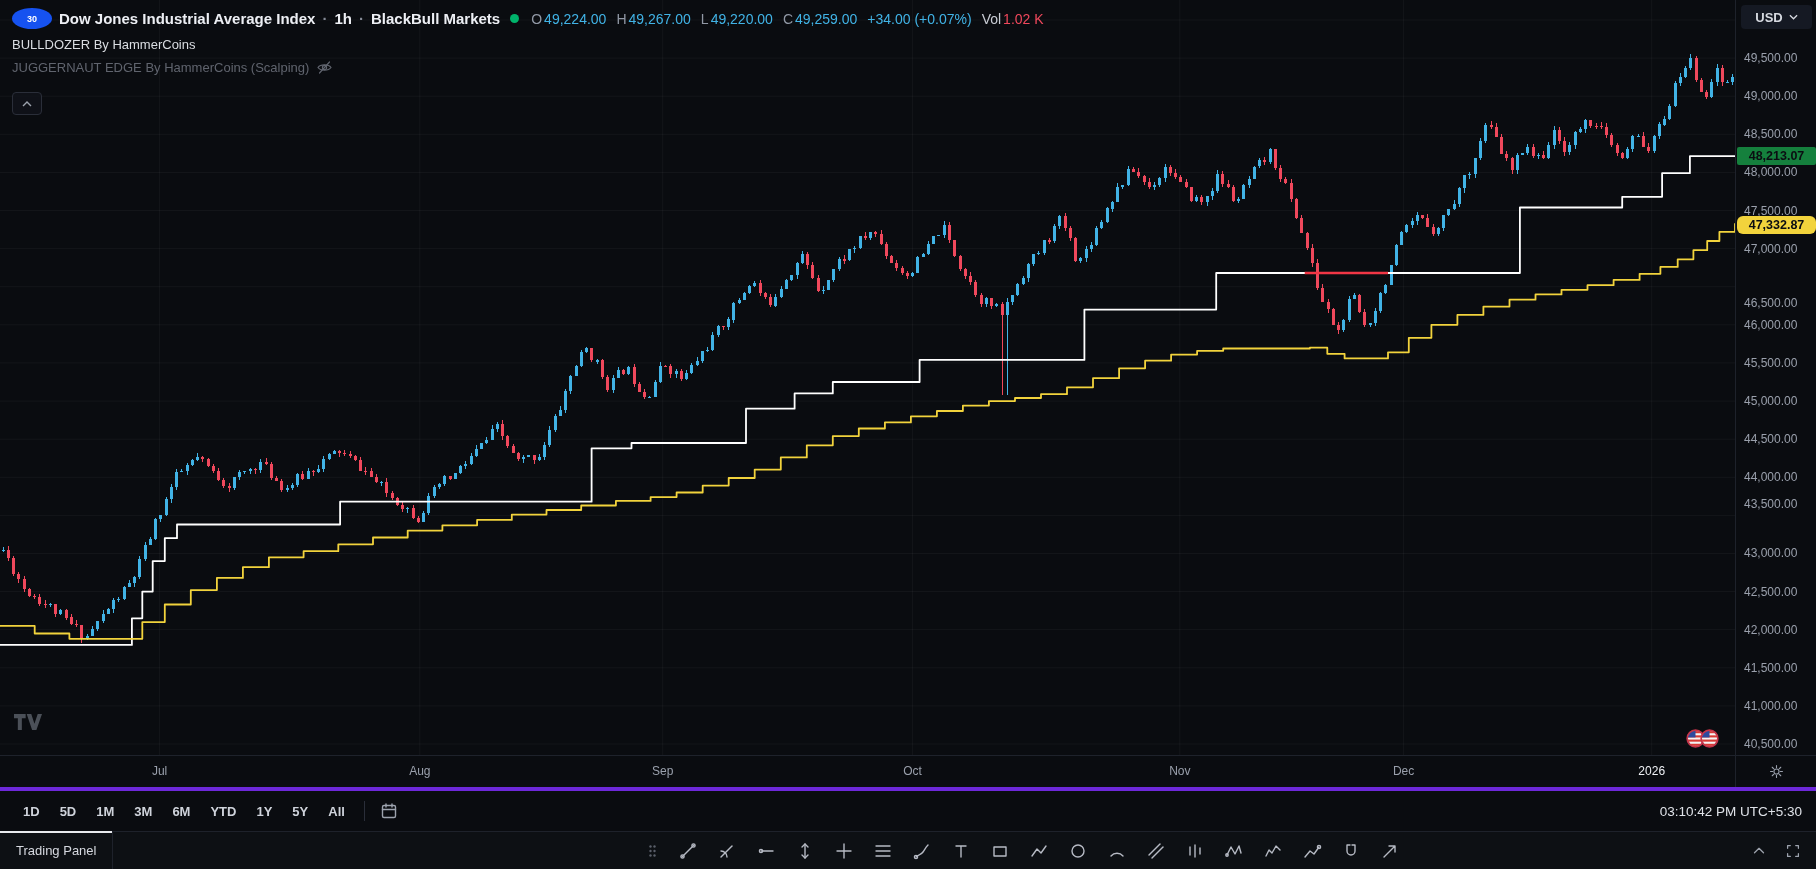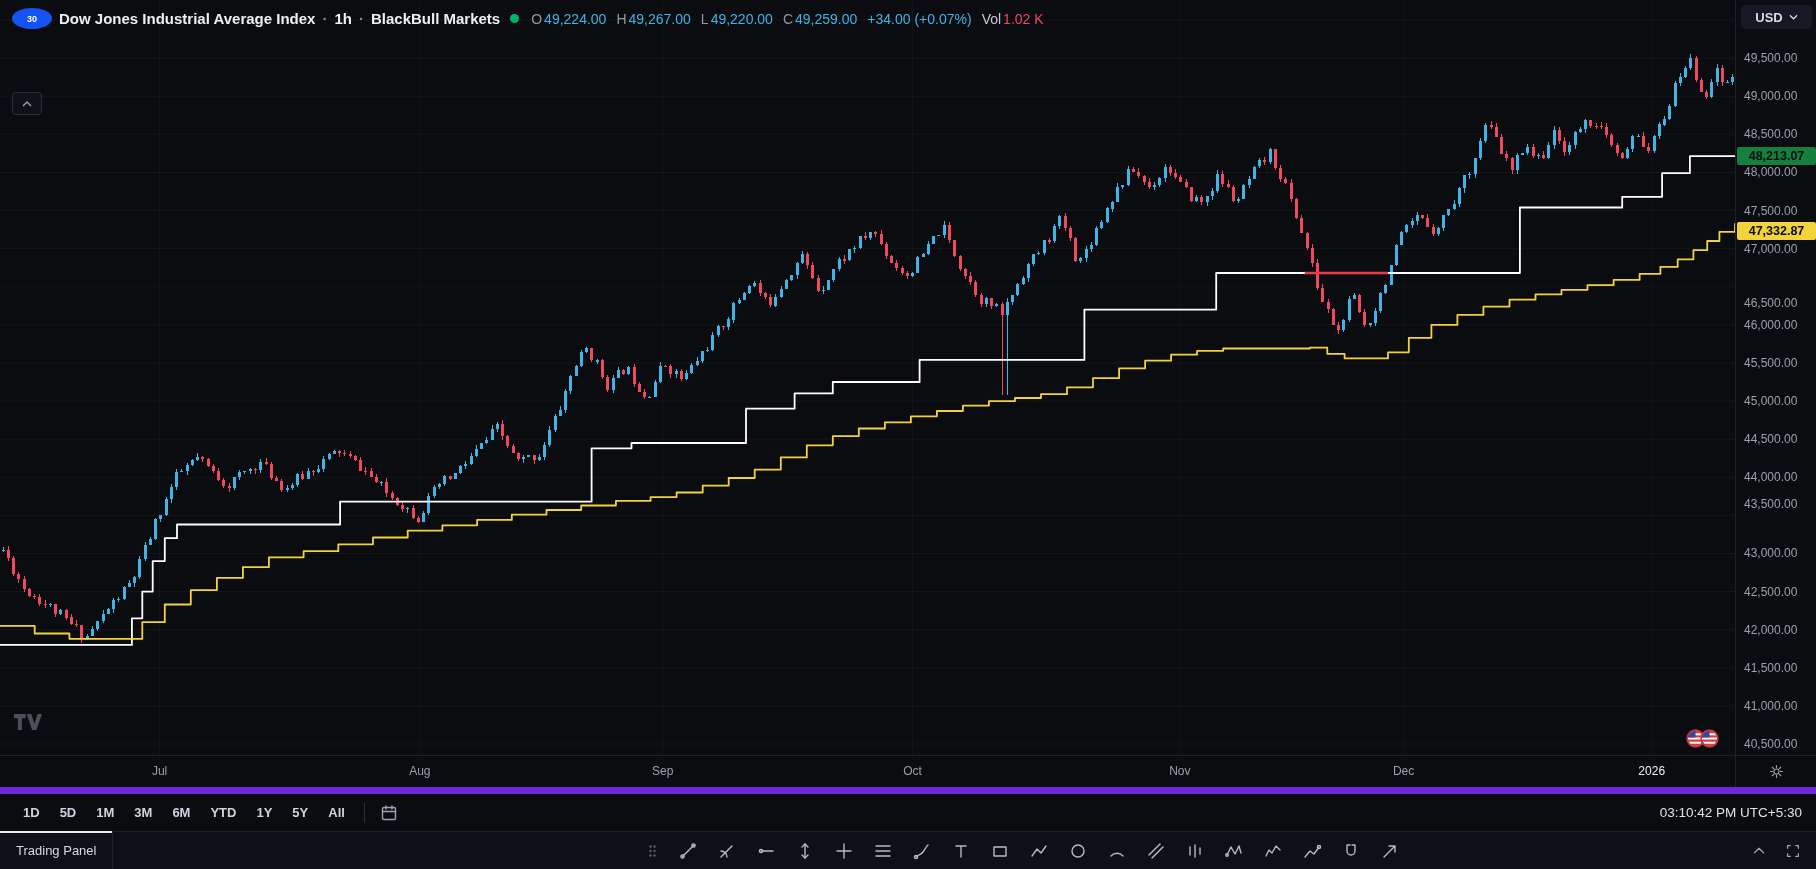--- a/index.html
+++ b/index.html
@@ -39,21 +39,21 @@
   .usd-btn{position:absolute;left:5px;top:5px;width:71px;height:24px;background:#151923;border:none;border-radius:4px;color:#d6d9e0;font-size:13px;font-weight:600;display:flex;align-items:center;justify-content:center;gap:6px;z-index:4;cursor:pointer;font-family:"Liberation Sans",sans-serif}
   .badge{position:absolute;left:1px;width:79px;text-align:center;font-size:12.5px;font-weight:600;border-radius:2px;padding:2px 0;color:#0b0d12;z-index:3}
 
   
   .time-axis{position:absolute;left:0;top:755px;width:1735px;height:32px;border-top:1px solid #1e222b;background:#0a0c10}
   .month{position:absolute;top:8px;transform:translateX(-50%);font-size:12px;color:#9aa0ac}
   .month.year{color:#eef0f4}
   .ta-corner{position:absolute;left:1735px;top:755px;width:81px;height:32px;border-top:1px solid #1e222b;border-left:1px solid #1e222b;display:flex;align-items:center;justify-content:center;color:#9aa0ac}
 
   
-  .toolbar{position:absolute;left:0;top:787px;width:1816px;height:44px;border-top:7px solid #6d28d9;display:flex;align-items:center;padding:0 14px;background:#0a0c10}
+  .toolbar{position:absolute;left:0;top:787px;width:1816px;height:44px;border-top:4px solid #6d28d9;display:flex;align-items:center;padding:0 14px;background:#0a0c10}
   .ranges{display:flex;align-items:center;gap:2px}
   .range-btn{background:none;border:none;color:#cfd3db;font-size:13px;font-weight:600;padding:6px 9px;border-radius:4px;cursor:pointer;font-family:"Liberation Sans",sans-serif}
   .tb-divider{width:1px;height:20px;background:#2a2e39;margin:0 10px}
   .icon-btn{background:none;border:none;color:#9da3ae;padding:4px;display:flex;align-items:center;cursor:pointer}
   .clock{margin-left:auto;font-size:13.5px;color:#dfe2e8}
 
   
   .statusbar{position:absolute;left:0;top:831px;width:1816px;height:38px;background:#0d1014;border-top:1px solid #1e222b;display:flex;align-items:center}
   .trading-panel{height:100%;display:flex;align-items:center;padding:0 16px;font-size:13px;color:#d6d9e0;border-right:1px solid #1e222b;cursor:pointer;position:relative;background:none;border-top:none;border-left:none;border-bottom:none;font-family:"Liberation Sans",sans-serif}
   .trading-panel::before{content:"";position:absolute;left:0;top:-1px;width:100%;height:2px;background:#e8eaee}
@@ -795,20 +795,29 @@
               <span class="lab">C</span>
               <span class="val">49,259.00</span>
             </span>
           <span class="chg">+34.00 (+0.07%)</span>
           <span class="pair">
               <span class="vol-lab">Vol</span>
               <span class="vol-val">1.02 K</span>
             </span>
         </span>
       </div>
+      <div class="legend-row2">BULLDOZER By HammerCoins</div>
+      <div class="legend-row3">
+        <span>JUGGERNAUT EDGE By HammerCoins (Scalping)</span>
+        <svg width="17" height="17" viewBox="0 0 17 17" stroke="currentColor" fill="none" stroke-width="1.2" stroke-linecap="round" class="eye-off">
+          <path d="M2 8.5 C4.5 5 12.5 5 15 8.5 C12.5 12 4.5 12 2 8.5 Z"></path>
+          <circle cx="8.5" cy="8.5" r="2.1"></circle>
+          <line x1="3.5" y1="14" x2="13.5" y2="3"></line>
+        </svg>
+      </div>
     </div>
 
     <button class="collapse-btn">
       <svg width="10" height="6" viewBox="0 0 10 6" fill="none" stroke="currentColor" stroke-width="1.4">
           <path d="M1 5l4-4 4 4"></path>
         </svg>
     </button>
 
     <div class="tv-logo">
       <svg width="28" height="16" viewBox="0 0 30 17" fill="#4b5058">
@@ -874,21 +883,21 @@
       <div class="tick" style="top: 432.158px;">44,500.00</div>
       <div class="tick" style="top: 470.263px;">44,000.00</div>
       <div class="tick" style="top: 497px;">43,500.00</div>
       <div class="tick" style="top: 546.474px;">43,000.00</div>
       <div class="tick" style="top: 584.579px;">42,500.00</div>
       <div class="tick" style="top: 622.684px;">42,000.00</div>
       <div class="tick" style="top: 660.789px;">41,500.00</div>
       <div class="tick" style="top: 698.895px;">41,000.00</div>
       <div class="tick" style="top: 737px;">40,500.00</div>
       <div class="badge" style="background: #15803d; top: 147.183px;">48,213.07</div>
-      <div class="badge" style="background: rgb(242, 211, 60); top: 222px;">47,332.87</div>
+      <div class="badge" style="background: rgb(242, 211, 60); top: 216px; border-radius: 6px;">47,332.87</div>
     </div>
 
   <div class="time-axis" id="time-axis">
       <span class="month" style="left: 159.62px;">Jul</span>
       <span class="month" style="left: 419.87px;">Aug</span>
       <span class="month" style="left: 662.77px;">Sep</span>
       <span class="month" style="left: 912.61px;">Oct</span>
       <span class="month" style="left: 1179.8px;">Nov</span>
       <span class="month" style="left: 1403.62px;">Dec</span>
       <span class="month year" style="left: 1651.72px;">2026</span>

